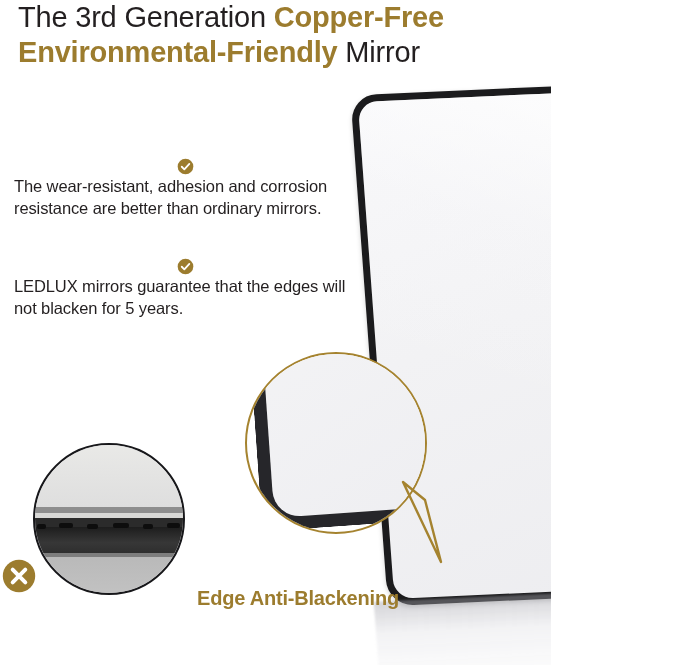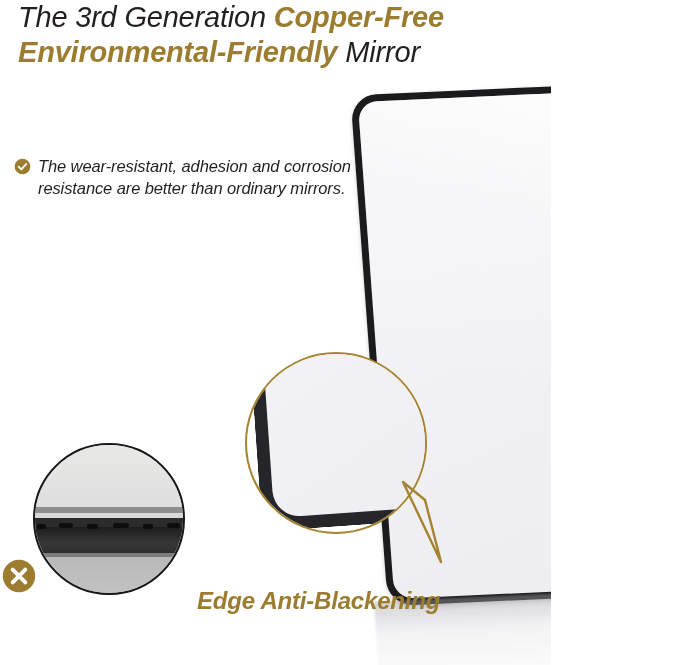--- a/index.html
+++ b/index.html
@@ -9,21 +9,20 @@
   }
   body {
     font-family: "Liberation Sans", sans-serif;
   }
   #canvas {
     position: relative;
     width: 551px;
     height: 665px;
     background: #ffffff;
     overflow: hidden;
-    font-style: italic;
   }
 
   
   .heading {
     position: absolute;
     left: 18px;
     top: 0px;
     width: 560px;
     font-size: 29px;
     line-height: 35px;
@@ -37,22 +36,23 @@
   }
   .heading .dark {
     color: #231f20;
     font-weight: 400;
   }
 
   
   .bullet {
     position: absolute;
     display: flex;
-    align-items: flex-start;
+    align-items: center;
     width: 350px;
+    flex-direction: column;
   }
   .bullet-1 { left: 14px; top: 155px; }
   .bullet-2 { left: 14px; top: 255px; }
 
   .check-icon {
     flex: 0 0 auto;
     width: 17px;
     height: 17px;
     margin-top: 3px;
     margin-right: 7px;
@@ -201,21 +201,21 @@
     top: 558px;
     width: 36px;
     height: 36px;
   }
 
   
   .caption {
     position: absolute;
     left: 197px;
     top: 587px;
-    font-size: 24px;
+    font-size: 20px;
     font-weight: 700;
     color: #9c7c2e;
     letter-spacing: -0.2px;
   }
 </style>
 </head>
 <body>
 
 <div id="canvas">
 
@@ -234,20 +234,29 @@
   <div class="bullet bullet-1">
     <span class="check-icon">
       <svg viewBox="0 0 20 20" width="17" height="17">
         <circle cx="10" cy="10" r="9.2" fill="#9c7c2e"></circle>
         <path d="M5.6 10.3 L8.6 13.3 L14.5 6.9" stroke="#ffffff" stroke-width="2.1" fill="none" stroke-linecap="round" stroke-linejoin="round"></path>
       </svg>
     </span>
     <span class="bullet-text">The wear-resistant, adhesion and corrosion resistance are better than ordinary mirrors.</span>
   </div>
 
+  <div class="bullet bullet-2">
+    <span class="check-icon">
+      <svg viewBox="0 0 20 20" width="17" height="17">
+        <circle cx="10" cy="10" r="9.2" fill="#9c7c2e"></circle>
+        <path d="M5.6 10.3 L8.6 13.3 L14.5 6.9" stroke="#ffffff" stroke-width="2.1" fill="none" stroke-linecap="round" stroke-linejoin="round"></path>
+      </svg>
+    </span>
+    <span class="bullet-text">LEDLUX mirrors guarantee that the edges will not blacken for 5 years.</span>
+  </div>
 
   <div class="magnifier">
     <div class="mag-inner">
       <div class="mag-corner"></div>
     </div>
   </div>
 
   <svg class="mag-tail" viewBox="0 0 70 100">
     <path d="M8 12 L46 92 L30 30 Z" fill="none" stroke="#a5832f" stroke-width="2.4" stroke-linejoin="round"></path>
   </svg>

